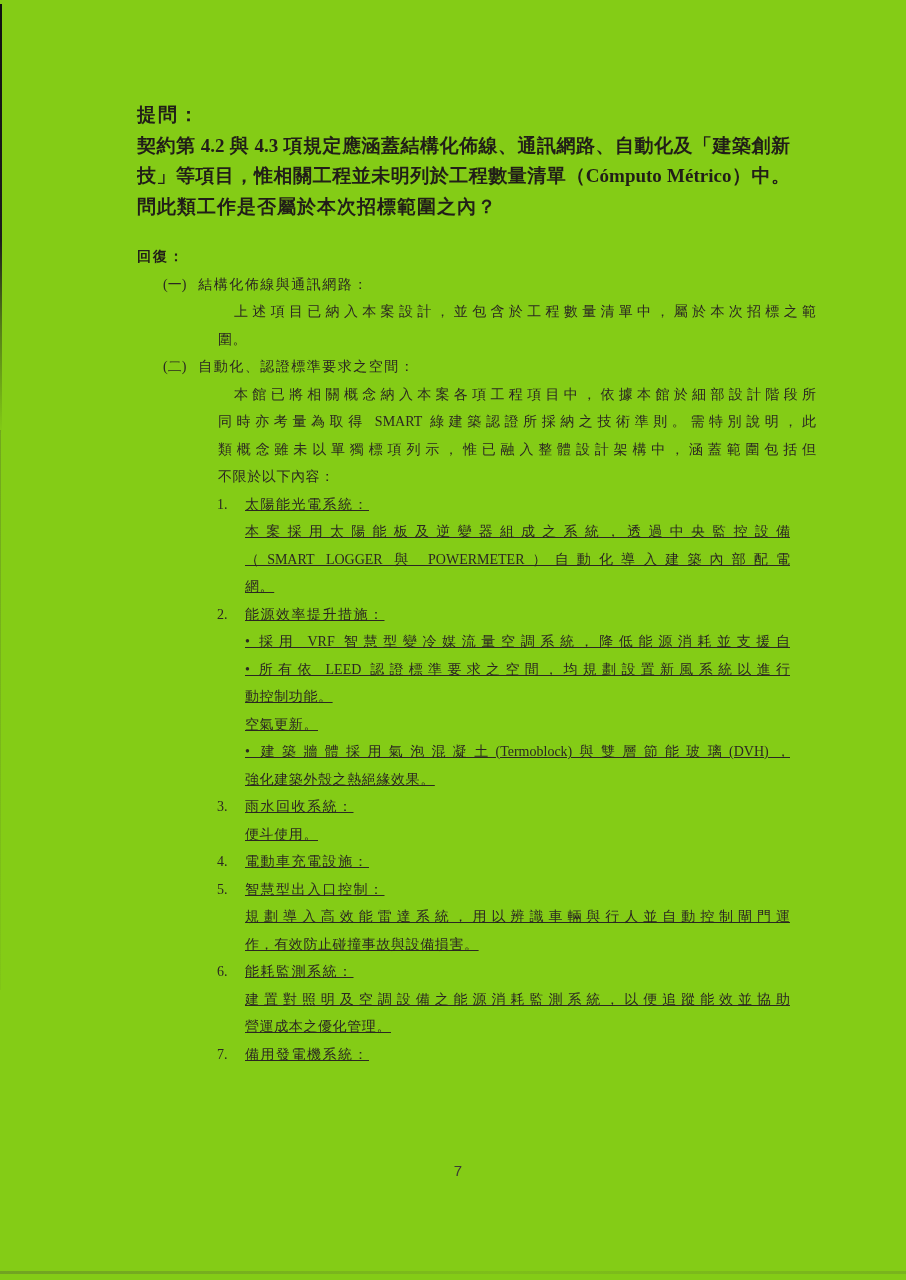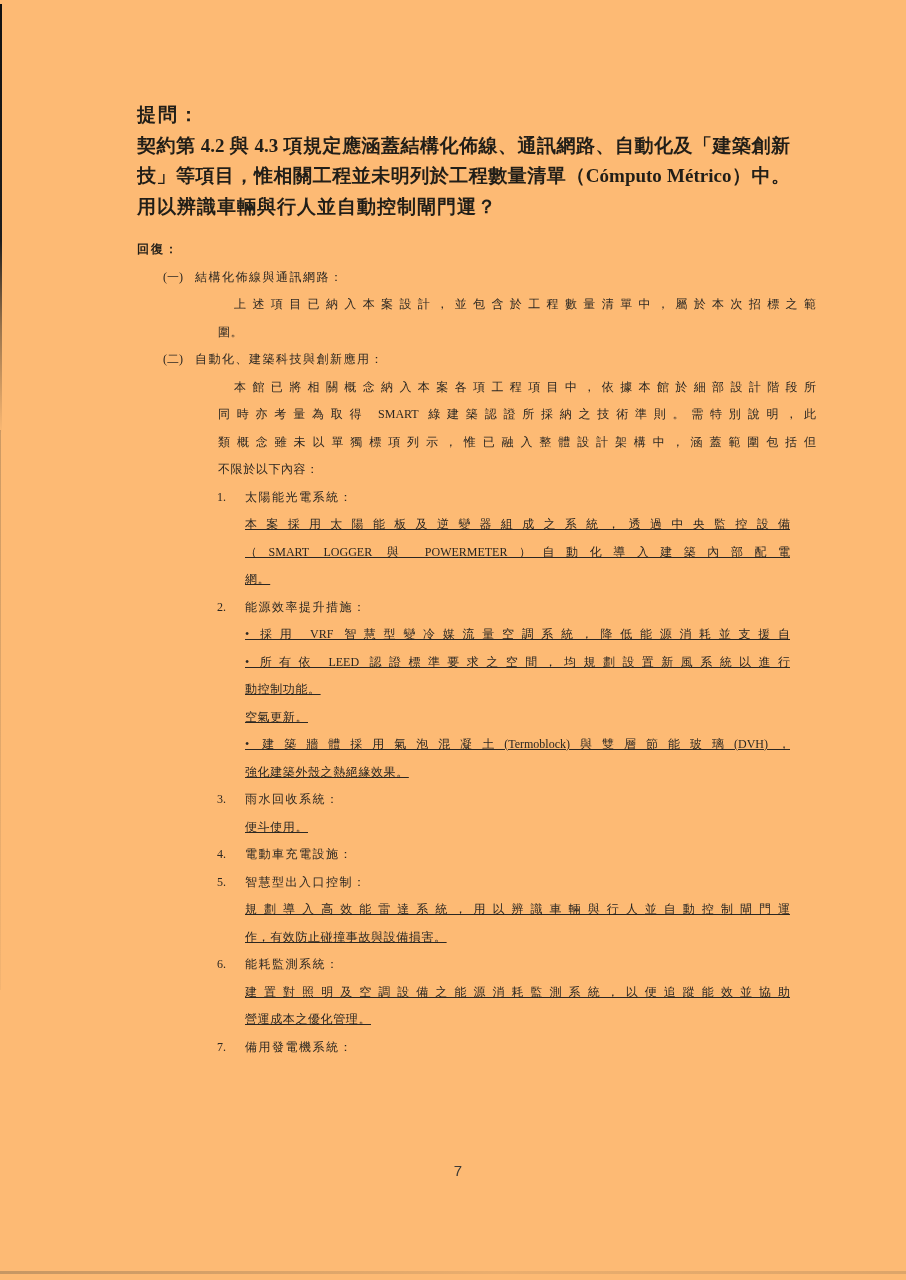--- a/index.html
+++ b/index.html
@@ -1,21 +1,21 @@
 <!DOCTYPE html>
 <html><head>
 <meta charset="utf-8">
 <style>
   html,body { margin:0; padding:0; }
   body { background:#888; }
   .page {
     position:relative;
     width:906px; height:1280px;
     margin:0 auto;
-    background:#fdba74;
+    background:#84cc16;
     overflow:hidden;
     font-family:"Liberation Serif","DejaVu Serif",serif;
     color:#2b2722;
   }
   
   .edge-left {
     position:absolute; left:0; top:4px; width:2px; height:430px;
     background:linear-gradient(to bottom, #111 0%, #1c1c1c 55%, rgba(28,28,28,0.45) 75%, rgba(28,28,28,0) 100%);
   }
   .edge-left2 {
@@ -28,41 +28,41 @@
   }
   
   .question {
     position:absolute; left:137px; top:100px; width:653px;
     font-size:19px; line-height:30.5px; font-weight:bold;
     color:#211e18; letter-spacing:1px;
   }
   .question .line { height:30.5px; white-space:nowrap; }
   
   .reply {
-    position:absolute; left:137px; top:236px; width:653px;
-    font-size:12px; line-height:27.5px;
+    position:absolute; left:137px; top:243px; width:653px;
+    font-size:14px; line-height:27.5px;
     color:#2b2722; letter-spacing:0.6px;
   }
   .reply .line { height:27.5px; white-space:nowrap; }
   .heading { letter-spacing:2px; font-weight:bold; color:#211e18; }
   
   .line.fill {
     white-space:normal; overflow:hidden; letter-spacing:0;
     text-align:justify; text-align-last:justify;
   }
   
   .l1title { padding-left:26px; }
   .l1title .marker { letter-spacing:0; }
   .l1title .ititle { margin-left:12px; letter-spacing:1.5px; }
   .l1body { margin-left:81px; width:598px; }
   .l1body.first { text-indent:16px; }
   
   .l2title { padding-left:80px; }
   .l2title .num { display:inline-block; width:28px; letter-spacing:0; }
-  .l2title .ititle { letter-spacing:1.5px; }
+  .l2title .ititle { letter-spacing:1.5px;text-decoration:underline; }
   .l2body { margin-left:108px; width:545px;text-decoration:underline; }
   
   .pageno {
     position:absolute; left:413px; top:1162px; width:90px;
     text-align:center; font-size:15px; letter-spacing:0;
     color:#3d3b36; font-family:"Liberation Sans","DejaVu Sans",sans-serif;
   }
 </style>
 </head>
 <body>
@@ -70,31 +70,31 @@
 <div class="page">
   <div class="edge-left"></div>
   <div class="edge-left2"></div>
   <div class="edge-bottom"></div>
 
   <section class="question">
     <div class="line heading">提問：</div>
     <div id="q-lines">
         <div class="line  fill">契約第 4.2 與 4.3 項規定應涵蓋結構化佈線、通訊網路、自動化及「建築創新科</div>
         <div class="line  fill">技」等項目，惟相關工程並未明列於工程數量清單（Cómputo Métrico）中。請</div>
-        <div class="line ">用以辨識車輛與行人並自動控制閘門運？</div>
+        <div class="line ">問此類工作是否屬於本次招標範圍之內？</div>
       </div>
   </section>
 
   <section class="reply">
     <div class="line heading">回復：</div>
     <div id="r-content">
         <div class="line l1title"><span class="marker">(一)</span><span class="ititle">結構化佈線與通訊網路：</span></div>
         <div class="line l1body fill first">上述項目已納入本案設計，並包含於工程數量清單中，屬於本次招標之範</div>
         <div class="line l1body">圍。</div>
-        <div class="line l1title"><span class="marker">(二)</span><span class="ititle">自動化、建築科技與創新應用：</span></div>
+        <div class="line l1title"><span class="marker">(二)</span><span class="ititle">自動化、認證標準要求之空間：</span></div>
         <div class="line l1body fill first">本館已將相關概念納入本案各項工程項目中，依據本館於細部設計階段所</div>
         <div class="line l1body fill">同時亦考量為取得 SMART 綠建築認證所採納之技術準則。需特別說明，此</div>
         <div class="line l1body fill">類概念雖未以單獨標項列示，惟已融入整體設計架構中，涵蓋範圍包括但</div>
         <div class="line l1body">不限於以下內容：</div>
         <div class="line l2title"><span class="num">1.</span><span class="ititle">太陽能光電系統：</span></div>
         <div class="line l2body fill">本案採用太陽能板及逆變器組成之系統，透過中央監控設備</div>
         <div class="line l2body fill">（SMART LOGGER 與 POWERMETER）自動化導入建築內部配電</div>
         <div class="line l2body">網。</div>
         <div class="line l2title"><span class="num">2.</span><span class="ititle">能源效率提升措施：</span></div>
         <div class="line l2body fill">• 採用 VRF 智慧型變冷媒流量空調系統，降低能源消耗並支援自</div>

